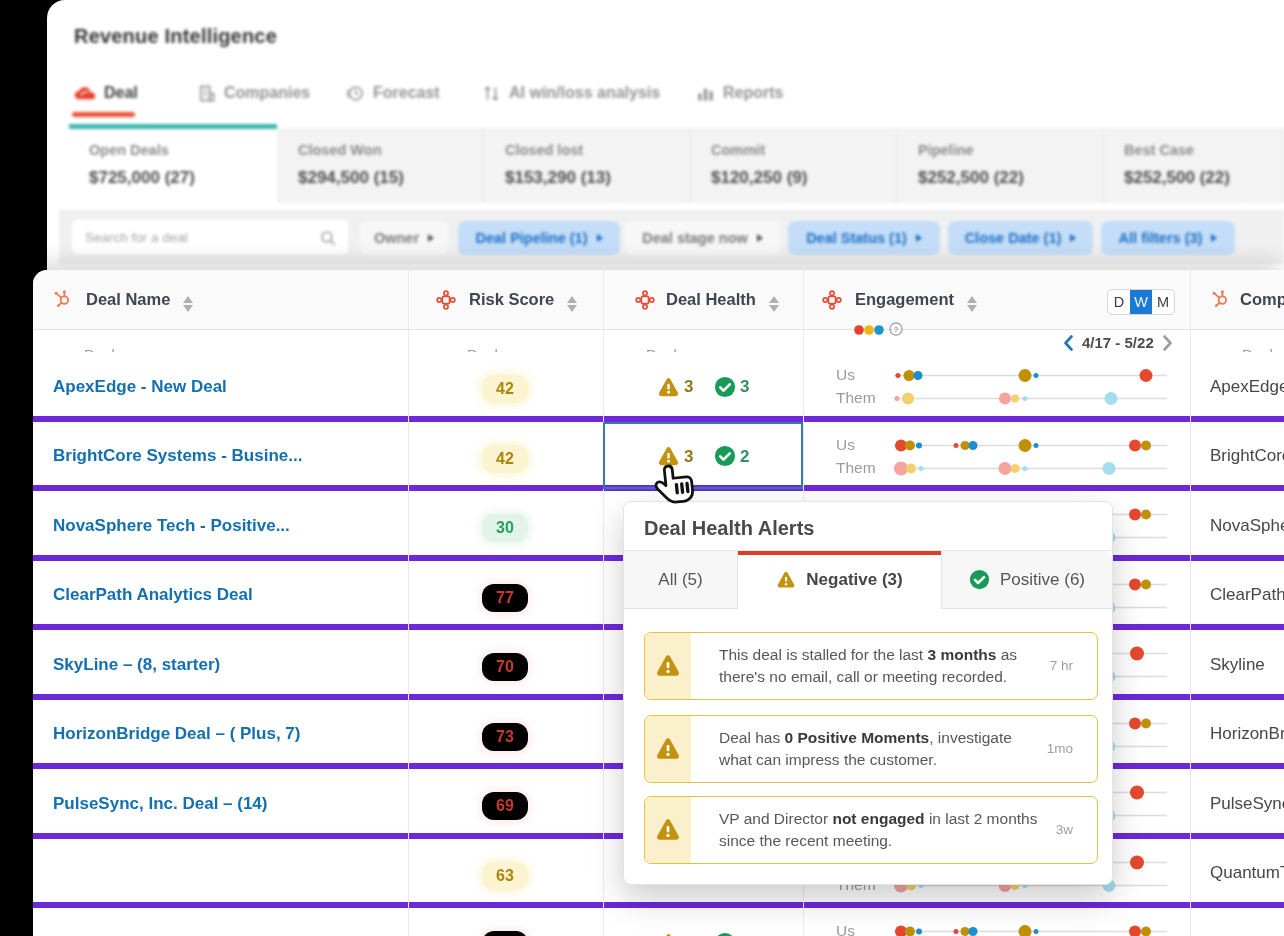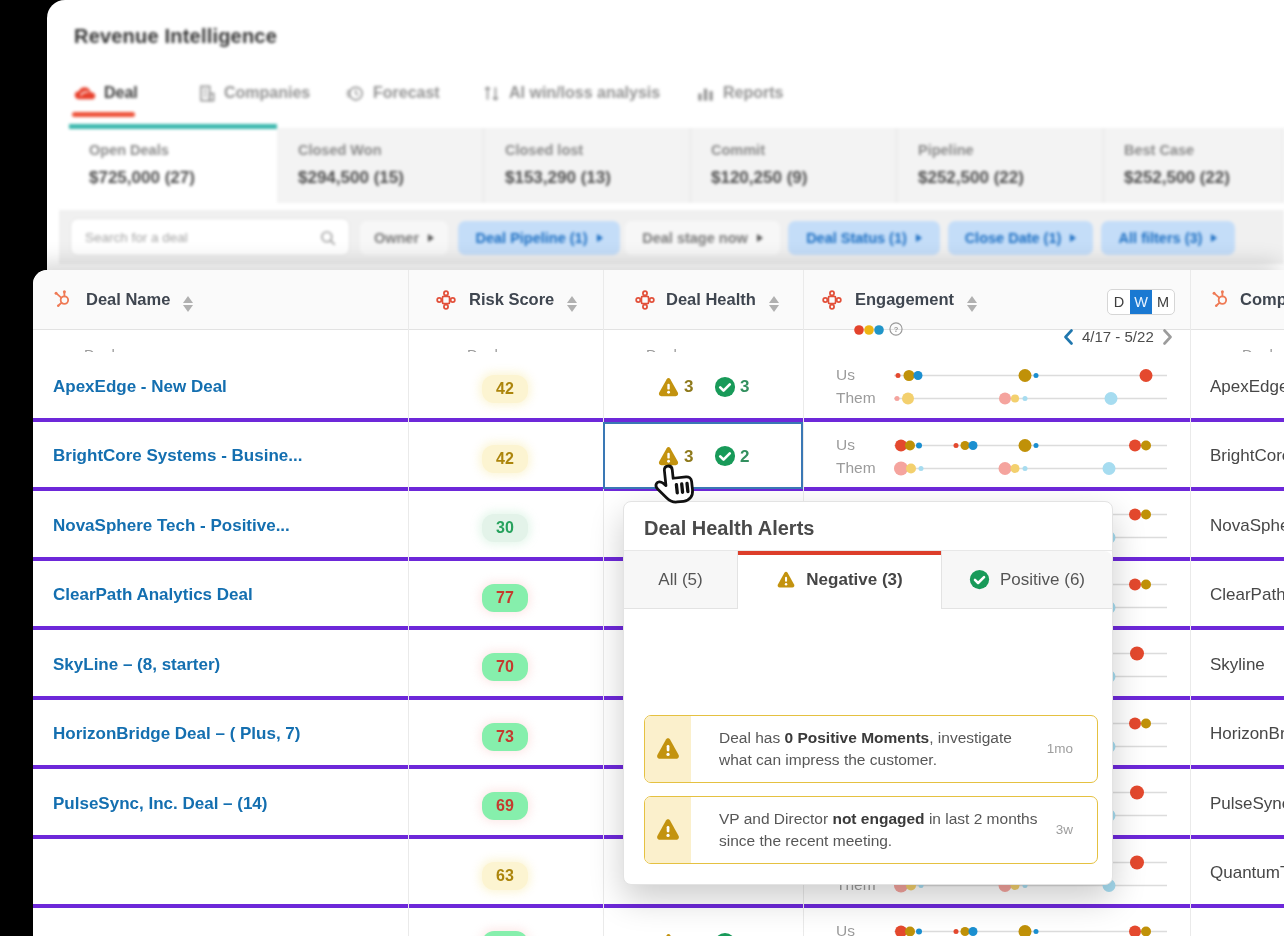--- a/index.html
+++ b/index.html
@@ -35,45 +35,45 @@
 .vsep { position:absolute; top:0; bottom:0; width:1px; background:#eaeaea; }
 .hcol { position:absolute; top:0; height:82px; }
 .htitle { position:absolute; top:20px; font-size:16.5px; font-weight:bold; color:#3f4650; white-space:nowrap; }
 .hsub { position:absolute; top:51px; font-size:15px; color:#9b9b9b;margin-top:25px; }
 .hico { position:absolute; top:19px; }
 .sorts { display:inline-flex; flex-direction:column; gap:2px; margin-left:13px; vertical-align:2px; }
 .sa { width:0; height:0; border-left:5.5px solid transparent; border-right:5.5px solid transparent; }
 .sa.up { border-bottom:7px solid #b0b0b0; }
 .sa.dn { border-top:7px solid #b0b0b0; }
 
-.row { position:absolute; left:0; width:1251px; height:69.5px; border-bottom:4px solid #6d28d9; background:#fff; }
+.row { position:absolute; left:0; width:1251px; height:69.5px; border-bottom:6px solid #6d28d9; background:#fff; }
 .dname { position:absolute; left:20px; top:0; height:69.5px; display:flex; align-items:center; font-size:17px; font-weight:bold; color:#146fb0; white-space:nowrap; max-width:345px; overflow:hidden; }
 .chip { position:absolute; left:449px; top:23px; width:46px; height:28px; border-radius:12px; font-size:16px; font-weight:bold; display:flex; align-items:center; justify-content:center; }
 .chip.y { background:#fcf4d1; color:#ac850c; box-shadow:0 0 9px 3px rgba(244,224,130,.30); }
 .chip.g { background:#e3f3e9; color:#27a25d; box-shadow:0 0 9px 3px rgba(160,226,180,.26); }
-.chip.r { background:#86efac; color:#c53a2e; box-shadow:0 0 9px 3px rgba(248,190,185,.30); }
+.chip.r { background:#000000; color:#c53a2e; box-shadow:0 0 9px 3px rgba(248,190,185,.30); }
 .health { position:absolute; left:570px; width:200px; top:0; height:69.5px; }
 .health svg { position:absolute; top:23.5px; }
 .health svg:first-of-type { left:54px; }
 .health svg:last-of-type { left:111px; }
 .wc { position:absolute; left:81px; top:25px; font-size:17px; font-weight:bold; color:#8f7a1c; }
 .gc { position:absolute; left:137px; top:25px; font-size:17px; font-weight:bold; color:#33905f; }
 .eng { position:absolute; left:770px; top:0; width:387px; height:69.5px; }
 .eng .lbl { position:absolute; left:33px; font-size:15.5px; color:#9b9b9b; }
 .eng .lbl.us { top:14px; }
 .eng .lbl.them { top:37px; }
 .engsvg { position:absolute; left:0; top:0; }
 .comp { position:absolute; left:1177px; top:0; height:69.5px; display:flex; align-items:center; font-size:17px; color:#474747; white-space:nowrap; }
 
 
 .legend { position:absolute; left:820px; top:53px; height:14px; }
 .dwm { position:absolute; left:1074px; top:19px; display:flex; border:1px solid #d6d6d6; border-radius:5px; background:#fff; overflow:hidden; }
 .dwm span { width:22px; height:24px; display:flex; align-items:center; justify-content:center; font-size:14.5px; color:#3e3e3e; }
 .dwm span.on { background:#1a79d2; color:#eaf4ff; }
-.dnav { position:absolute; left:1030px; top:58px; width:106px; height:18px; font-size:15px; font-weight:normal; color:#4c4c4c; text-align:right; white-space:nowrap; }
+.dnav { position:absolute; left:1030px; top:64px; width:106px; height:18px; font-size:15px; font-weight:bold; color:#4c4c4c; text-align:right; white-space:nowrap; }
 
 
 #selcell { position:absolute; left:570px; top:152px; width:200px; height:67px; border:2px solid #3a78b5; z-index:4; }
 #cursor { position:absolute; left:620px; top:192px; z-index:7; }
 #popup { position:absolute; left:590px; top:231px; width:490px; height:384px; background:#fff; border:1px solid #e3e3e3; border-radius:8px; box-shadow:0 14px 34px rgba(0,0,0,.2); z-index:6; }
 #popup .ptitle { position:absolute; left:20px; top:15px; font-size:20px; font-weight:bold; color:#4a4a4a; }
 #ptabs { position:absolute; left:0; top:48px; width:488px; height:58px; display:flex; border-top:1px solid #e8e8e8;text-align:center; }
 .ptab { height:58px; display:flex; align-items:center; justify-content:center; gap:10px; font-size:17px; color:#555; background:#f7f7f7; border-right:1px solid #e3e3e3; border-bottom:1px solid #e3e3e3; position:relative; }
 .ptab.active { background:#fff; border-bottom:none; color:#454545; }
 .ptab.active::before { content:""; position:absolute; left:0; top:0; right:0; height:4px; background:#dd3e2a; }
@@ -688,20 +688,31 @@
           <span style="font-weight:bold;">Negative (3)</span>
         </div>
       <div class="ptab last" style="width:170px">
           <svg class="" width="21" height="21" viewBox="0 0 24 24">
             <circle cx="12" cy="12" r="11" fill="#189a59"></circle>
             <path d="M6.8 12.4 L10.4 16 L17.2 9.2" stroke="#fff" stroke-width="2.9" fill="none" stroke-linecap="round" stroke-linejoin="round"></path>
           </svg>
           <span>Positive (6)</span>
         </div>
     </div>
+    <div class="alert" style="top:130px">
+      <div class="aswatch">
+          <svg class="" width="26" height="26" viewBox="0 0 24 24">
+            <path d="M10.1 3.3 L2.3 17.3 C1.3 19.1 2.5 21 4.5 21 L19.5 21 C21.5 21 22.7 19.1 21.7 17.3 L13.9 3.3 C13 1.7 11 1.7 10.1 3.3 Z" fill="#c3930f"></path>
+            <rect x="10.8" y="8.2" width="2.5" height="6" rx="1.25" fill="#fff"></rect>
+            <circle cx="12.05" cy="17" r="1.5" fill="#fff"></circle>
+          </svg>
+        </div>
+      <div class="atext">This deal is stalled for the last <b>3 months</b> as<br>there's no email, call or meeting recorded.</div>
+      <div class="atime">7 hr</div>
+    </div>
     <div class="alert" style="top:213px">
       <div class="aswatch">
           <svg class="" width="26" height="26" viewBox="0 0 24 24">
             <path d="M10.1 3.3 L2.3 17.3 C1.3 19.1 2.5 21 4.5 21 L19.5 21 C21.5 21 22.7 19.1 21.7 17.3 L13.9 3.3 C13 1.7 11 1.7 10.1 3.3 Z" fill="#c3930f"></path>
             <rect x="10.8" y="8.2" width="2.5" height="6" rx="1.25" fill="#fff"></rect>
             <circle cx="12.05" cy="17" r="1.5" fill="#fff"></circle>
           </svg>
         </div>
       <div class="atext">Deal has <b>0 Positive Moments</b>, investigate<br>what can impress the customer.</div>
       <div class="atime">1mo</div>

